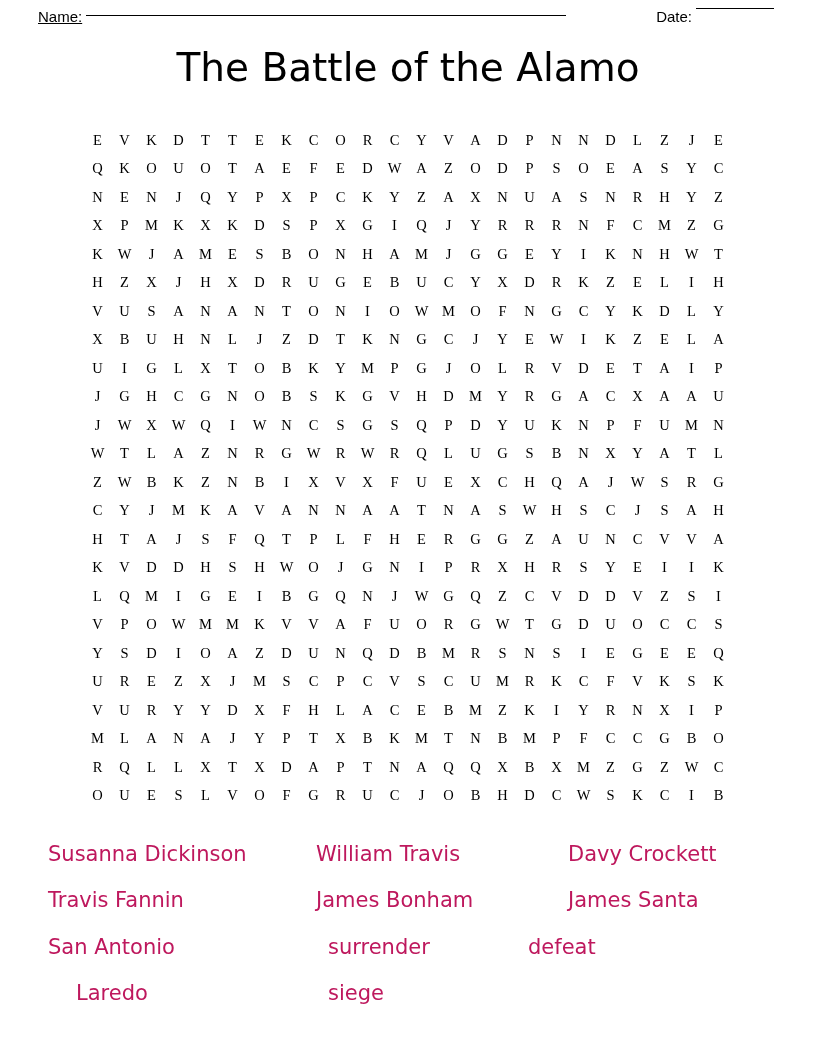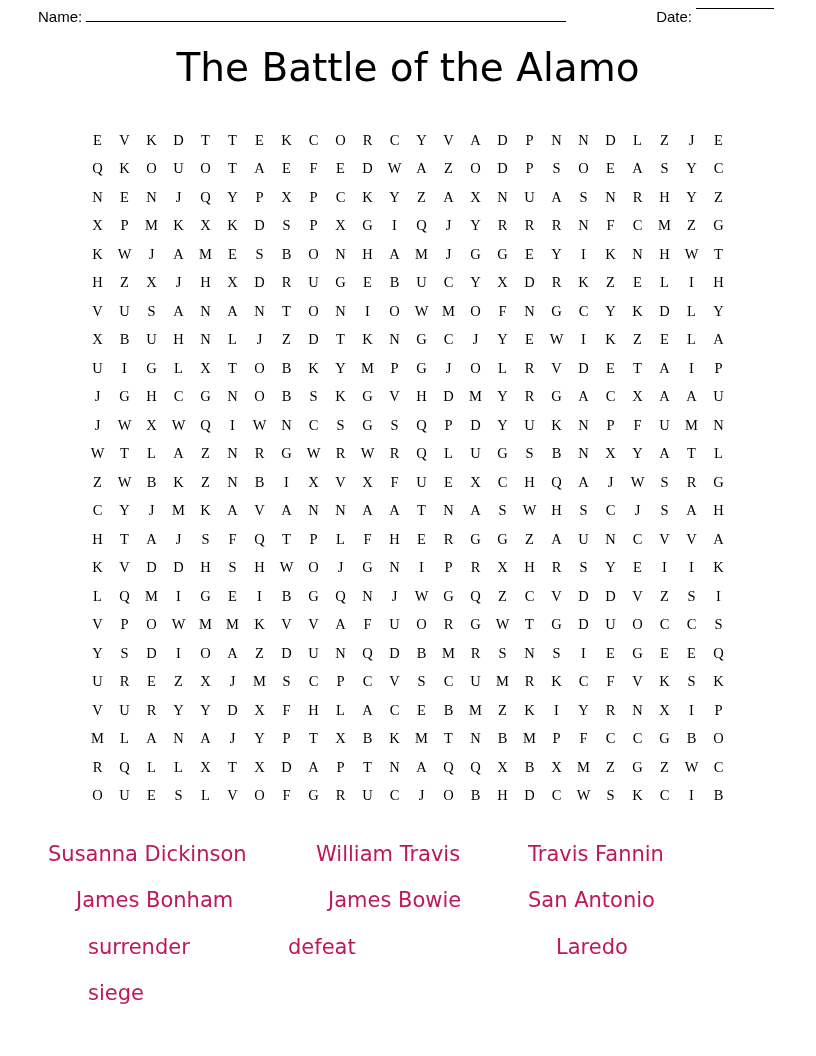--- a/index.html
+++ b/index.html
@@ -27,22 +27,23 @@
   .header-row {
     display: flex;
     align-items: baseline;
     justify-content: space-between;
     font-size: 15px;
     padding: 0 0 0 0;
     margin-top: 2px;
   }
   .name-group {
     display: flex;
-    align-items: flex-end;
+    align-items: center;
     flex: 1 1 auto;
+    text-decoration: underline;
   }
   .name-label, .date-label {
     font-size: 15px;
     white-space: nowrap;
   }
   .rule {
     display: inline-block;
     border-bottom: 1px solid #000;
     height: 0;
     margin: 0 4px 3px 4px;
@@ -749,23 +750,24 @@
         <span class="cell">K</span>
         <span class="cell">C</span>
         <span class="cell">I</span>
         <span class="cell">B</span>
       </div>
     </div>
 
   <div class="wordlist" id="word-list">
       <div class="word col-0">Susanna Dickinson</div>
       <div class="word col-1">William Travis</div>
+      <div class="word col-2">Davy Crockett</div>
       <div class="word col-0">Travis Fannin</div>
       <div class="word col-1">James Bonham</div>
-      <div class="word col-2">James Bowie</div>
+      <div class="word col-2">James Santa</div>
       <div class="word col-0">San Antonio</div>
       <div class="word col-2">surrender</div>
       <div class="word col-0">defeat</div>
       <div class="word col-1">Laredo</div>
       <div class="word col-2">siege</div>
     </div>
 
 </div>
 
 </body></html>

